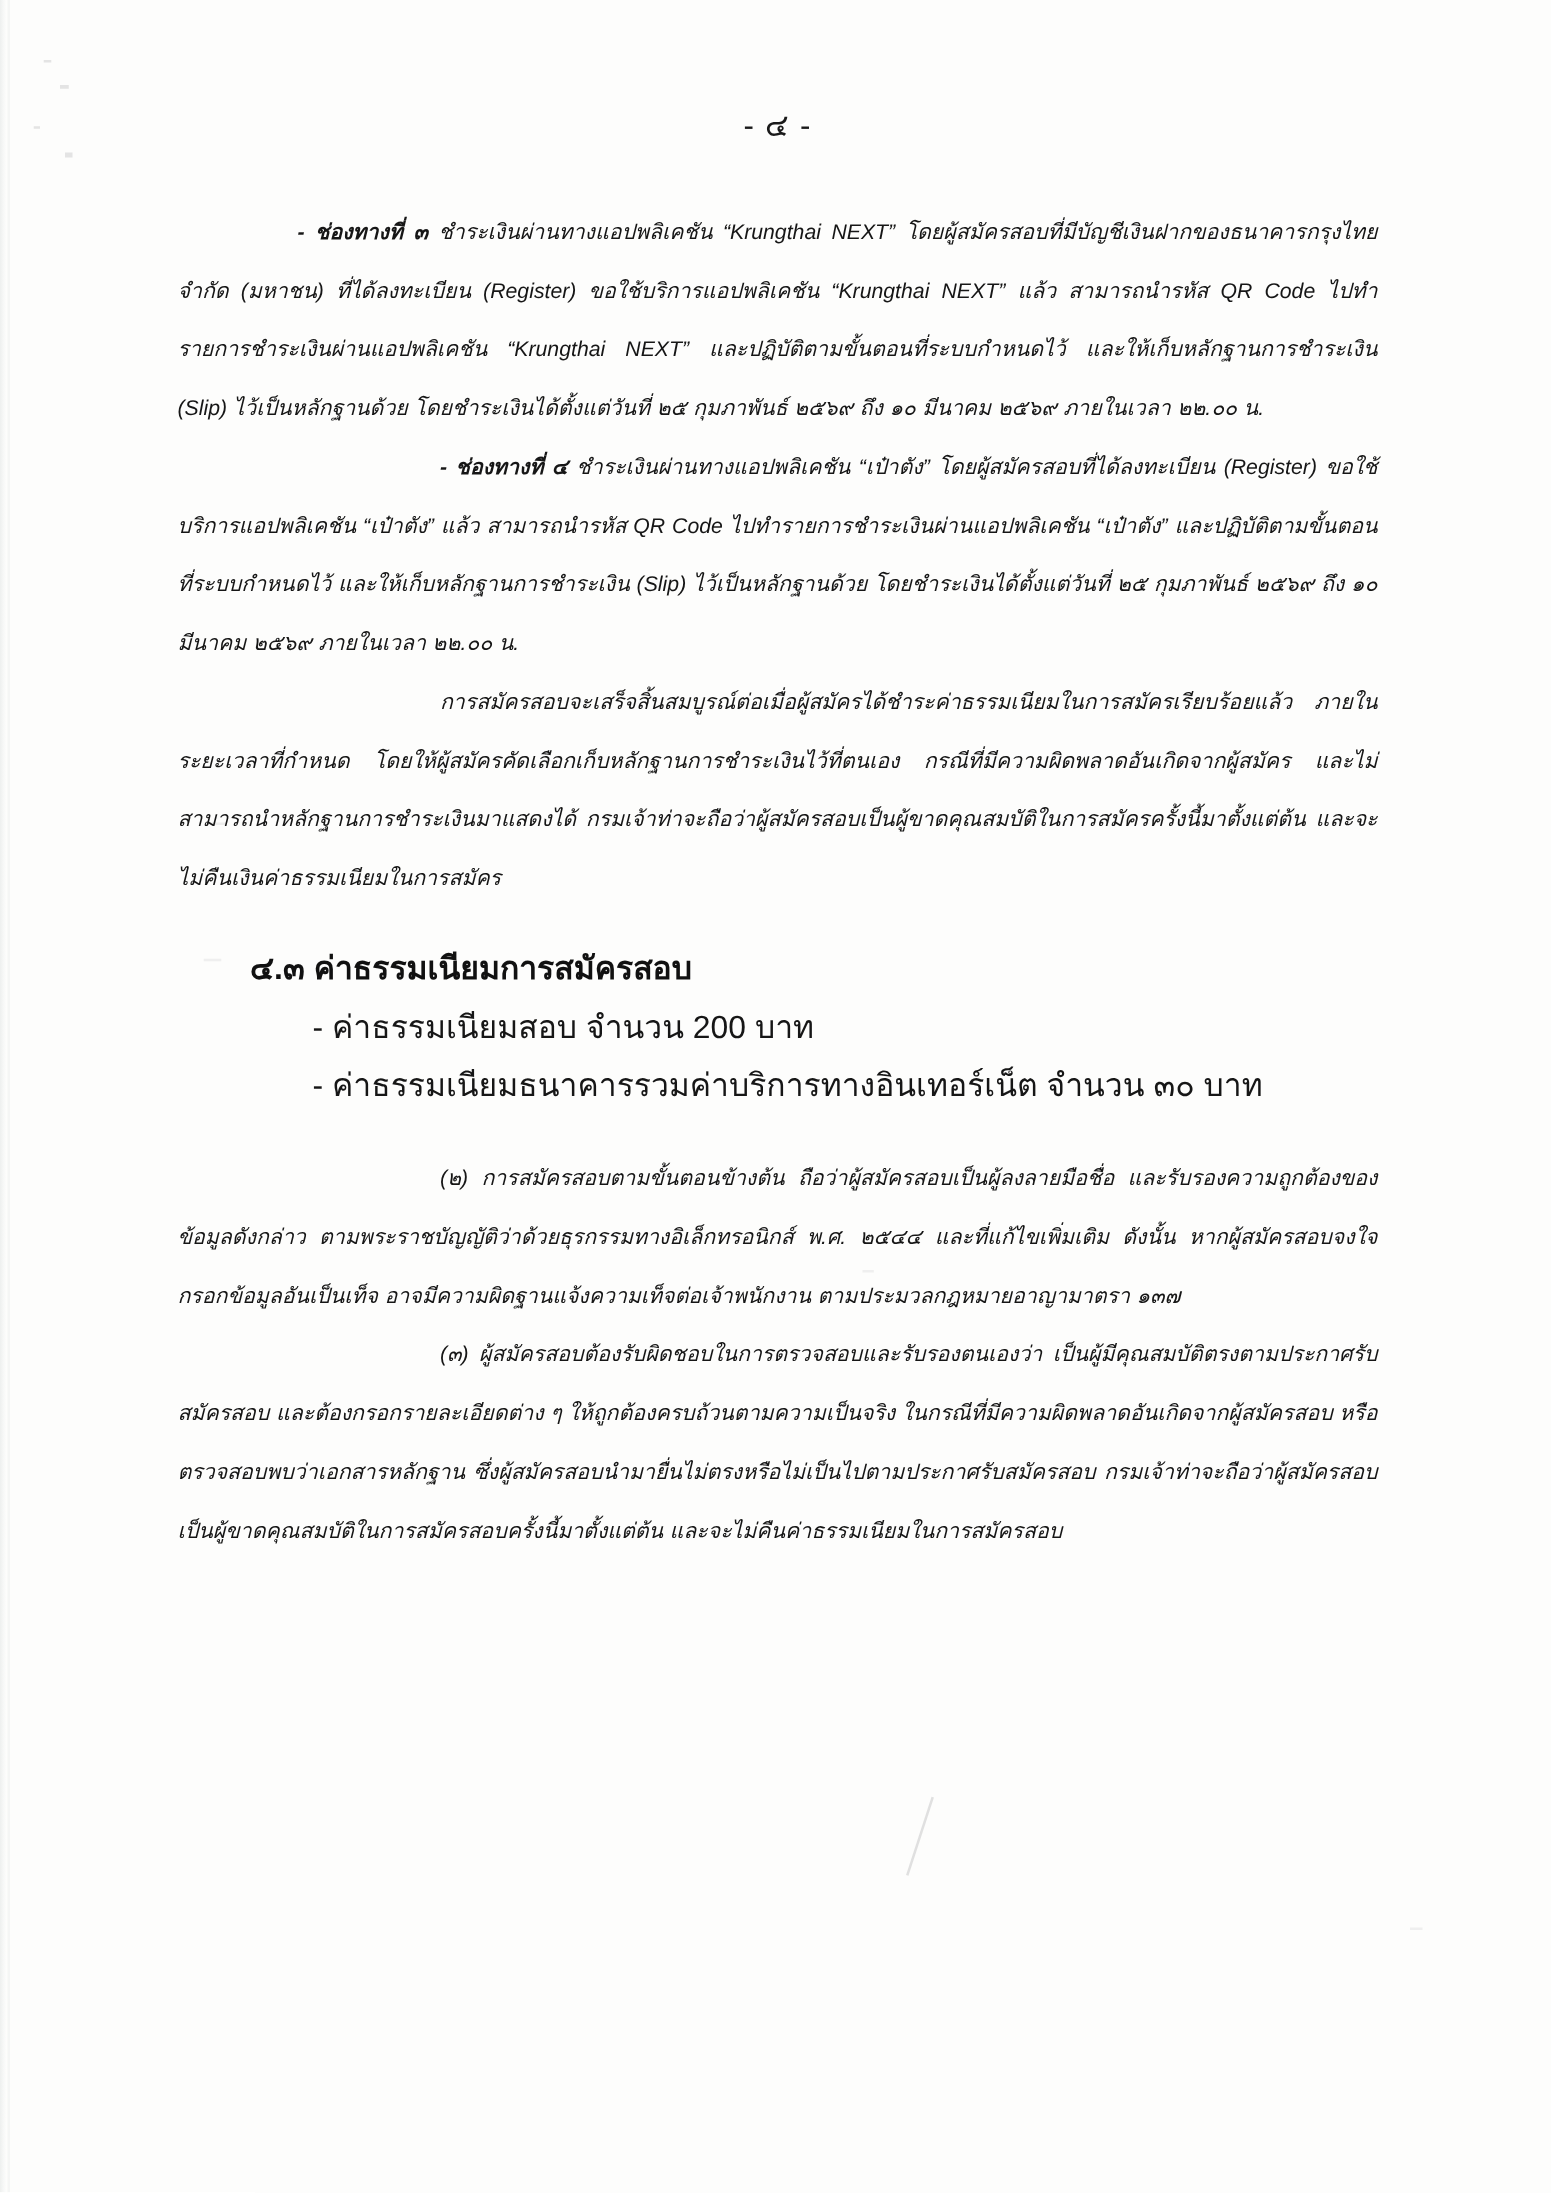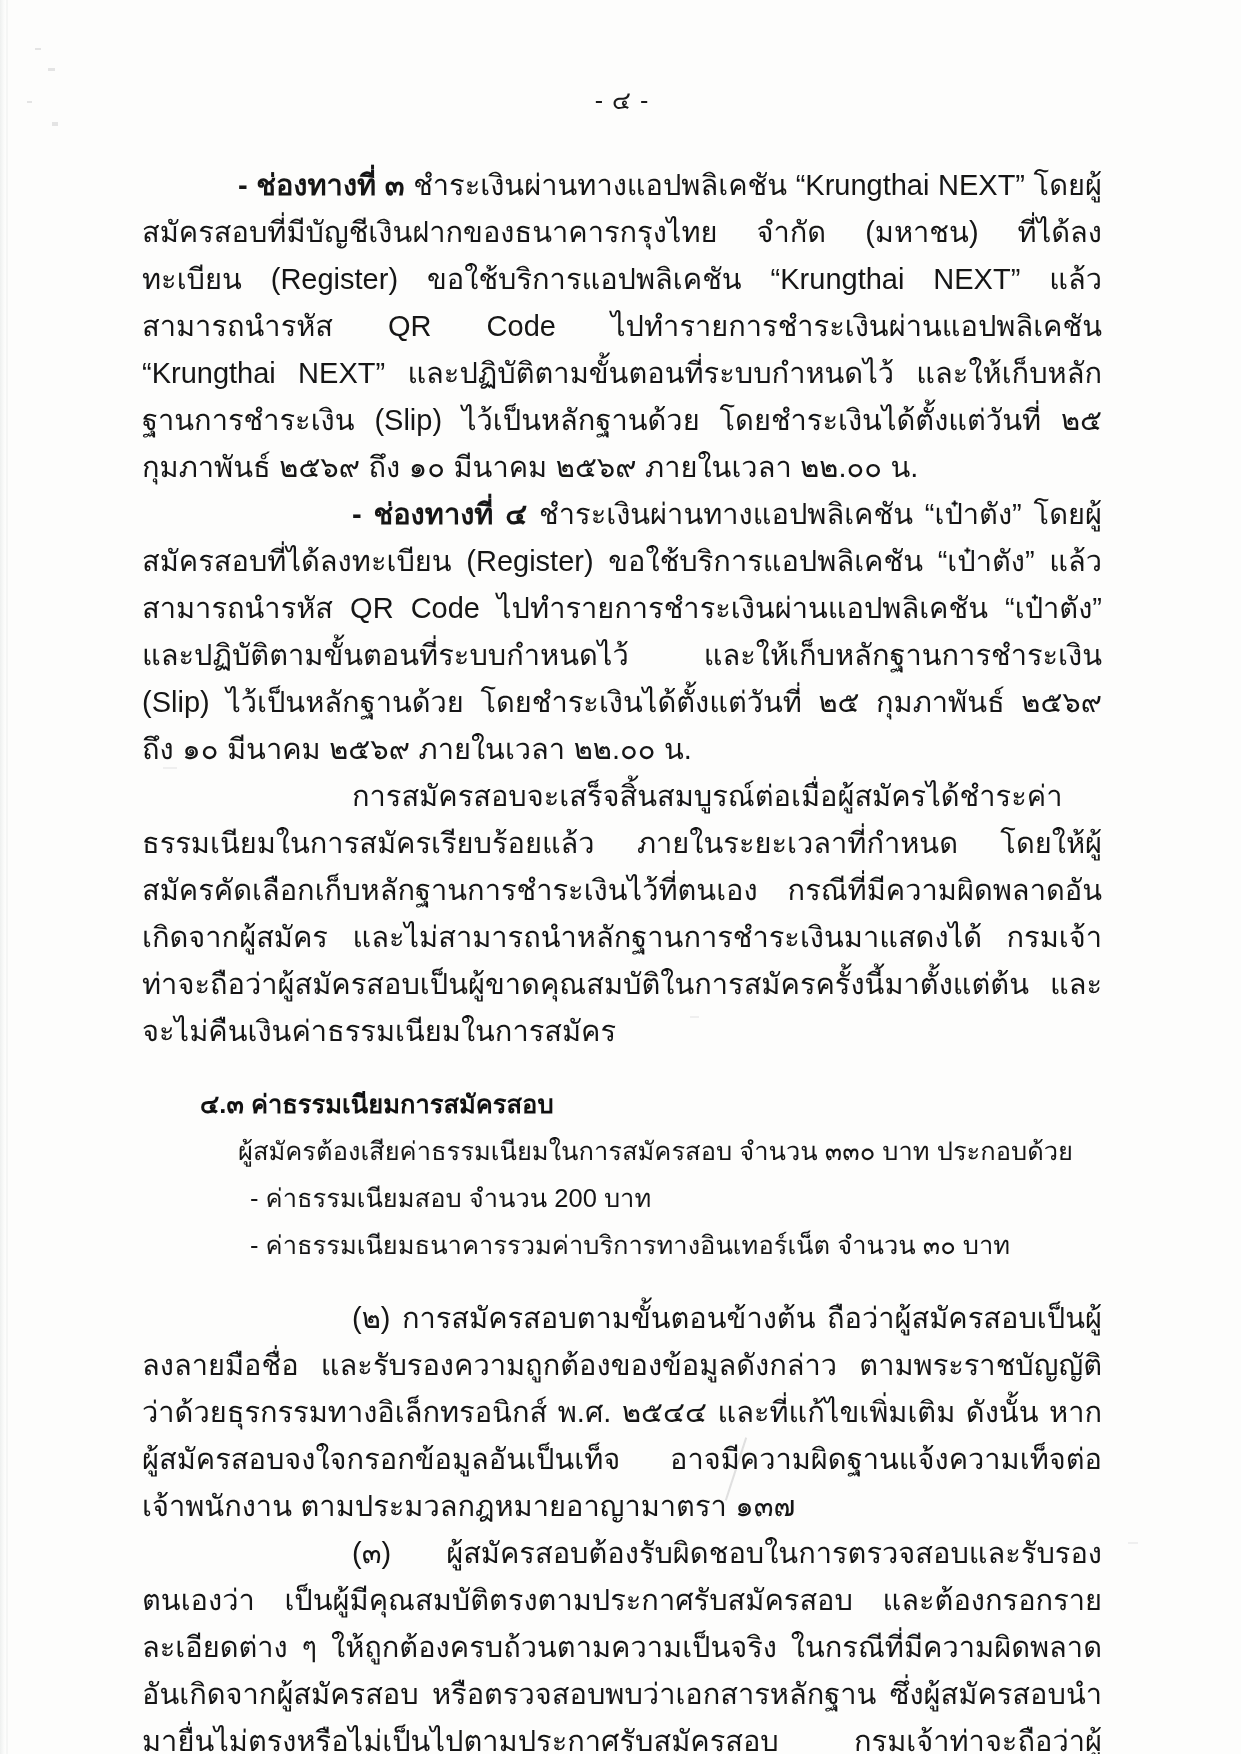--- a/index.html
+++ b/index.html
@@ -54,27 +54,28 @@
   .page-number {
     text-align: center;
     font-size: 25px;
     margin-top: 80px;
     letter-spacing: 1px;
     color: #1a1a1a;
   }
 
   
   p.para {
-    font-size: 29px;
+    font-size: 17px;
     line-height: 47px;
     margin: 0;
     text-align: justify;
     text-justify: inter-word;
     word-spacing: 0.5px;
     color: #161616;
+    font-style: italic;
   }
   p.first-block { margin-top: 42px; }
   .indent-1 { text-indent: 96px; }
   .indent-3 { text-indent: 210px; }
 
   b.lead { font-weight: bold; }
 
   h3.section-head {
     font-size: 25.5px;
     font-weight: bold;
@@ -134,21 +135,20 @@
     <p class="para indent-3">
       <b class="lead">- ช่องทางที่ ๔</b><span> ชำระเงินผ่านทางแอปพลิเคชัน “เป๋าตัง” โดยผู้สมัครสอบที่ได้ลงทะเบียน (Register) ขอใช้บริการแอปพลิเคชัน “เป๋าตัง” แล้ว สามารถนำรหัส QR Code ไปทำรายการชำระเงินผ่านแอปพลิเคชัน “เป๋าตัง” และปฏิบัติตามขั้นตอนที่ระบบกำหนดไว้ และให้เก็บหลักฐานการชำระเงิน (Slip) ไว้เป็นหลักฐานด้วย โดยชำระเงินได้ตั้งแต่วันที่ ๒๕ กุมภาพันธ์ ๒๕๖๙ ถึง ๑๐ มีนาคม ๒๕๖๙ ภายในเวลา ๒๒.๐๐ น.</span>
     </p>
 
     <p class="para indent-3">การสมัครสอบจะเสร็จสิ้นสมบูรณ์ต่อเมื่อผู้สมัครได้ชำระค่าธรรมเนียมในการสมัครเรียบร้อยแล้ว ภายในระยะเวลาที่กำหนด โดยให้ผู้สมัครคัดเลือกเก็บหลักฐานการชำระเงินไว้ที่ตนเอง กรณีที่มีความผิดพลาดอันเกิดจากผู้สมัคร และไม่สามารถนำหลักฐานการชำระเงินมาแสดงได้ กรมเจ้าท่าจะถือว่าผู้สมัครสอบเป็นผู้ขาดคุณสมบัติในการสมัครครั้งนี้มาตั้งแต่ต้น และจะไม่คืนเงินค่าธรรมเนียมในการสมัคร</p>
 
     <div class="gap-med"></div>
 
     <h3 class="section-head">๔.๓ ค่าธรรมเนียมการสมัครสอบ</h3>
 
-    <p class="sub-line">ผู้สมัครต้องเสียค่าธรรมเนียมในการสมัครสอบ จำนวน ๓๓๐ บาท ประกอบด้วย</p>
 
     <p class="sub-line deeper">- ค่าธรรมเนียมสอบ จำนวน 200 บาท</p>
 
     <p class="sub-line deeper">- ค่าธรรมเนียมธนาคารรวมค่าบริการทางอินเทอร์เน็ต จำนวน ๓๐ บาท</p>
 
 
     <div class="gap-med"></div>
 
 
 

